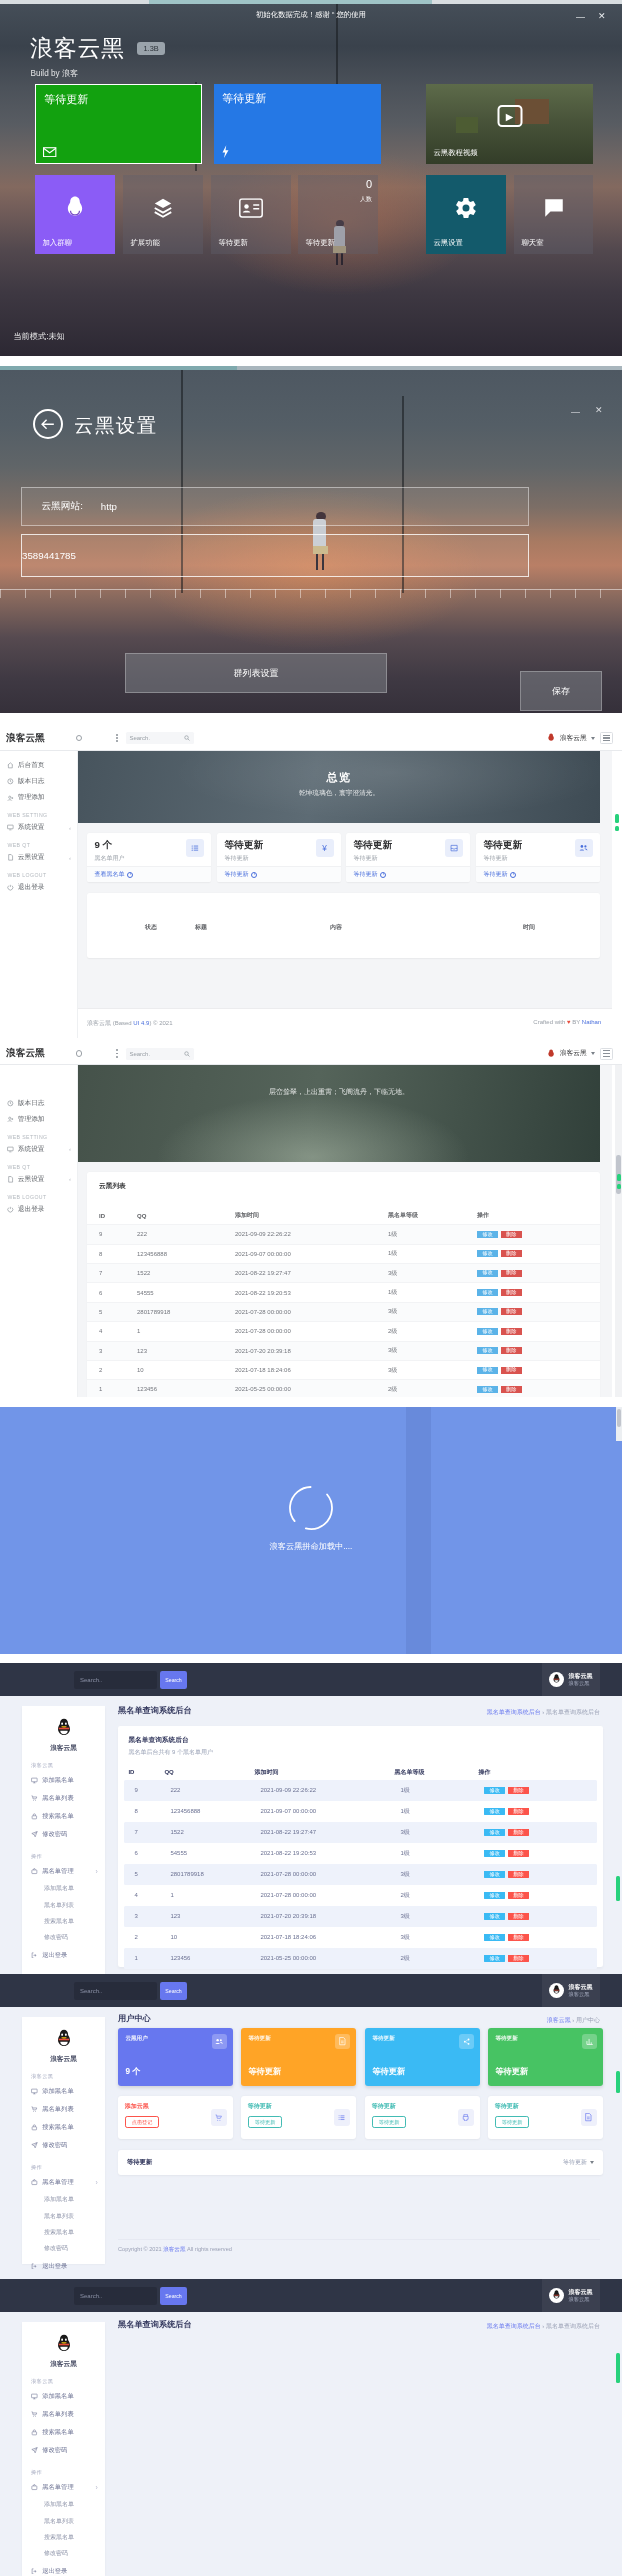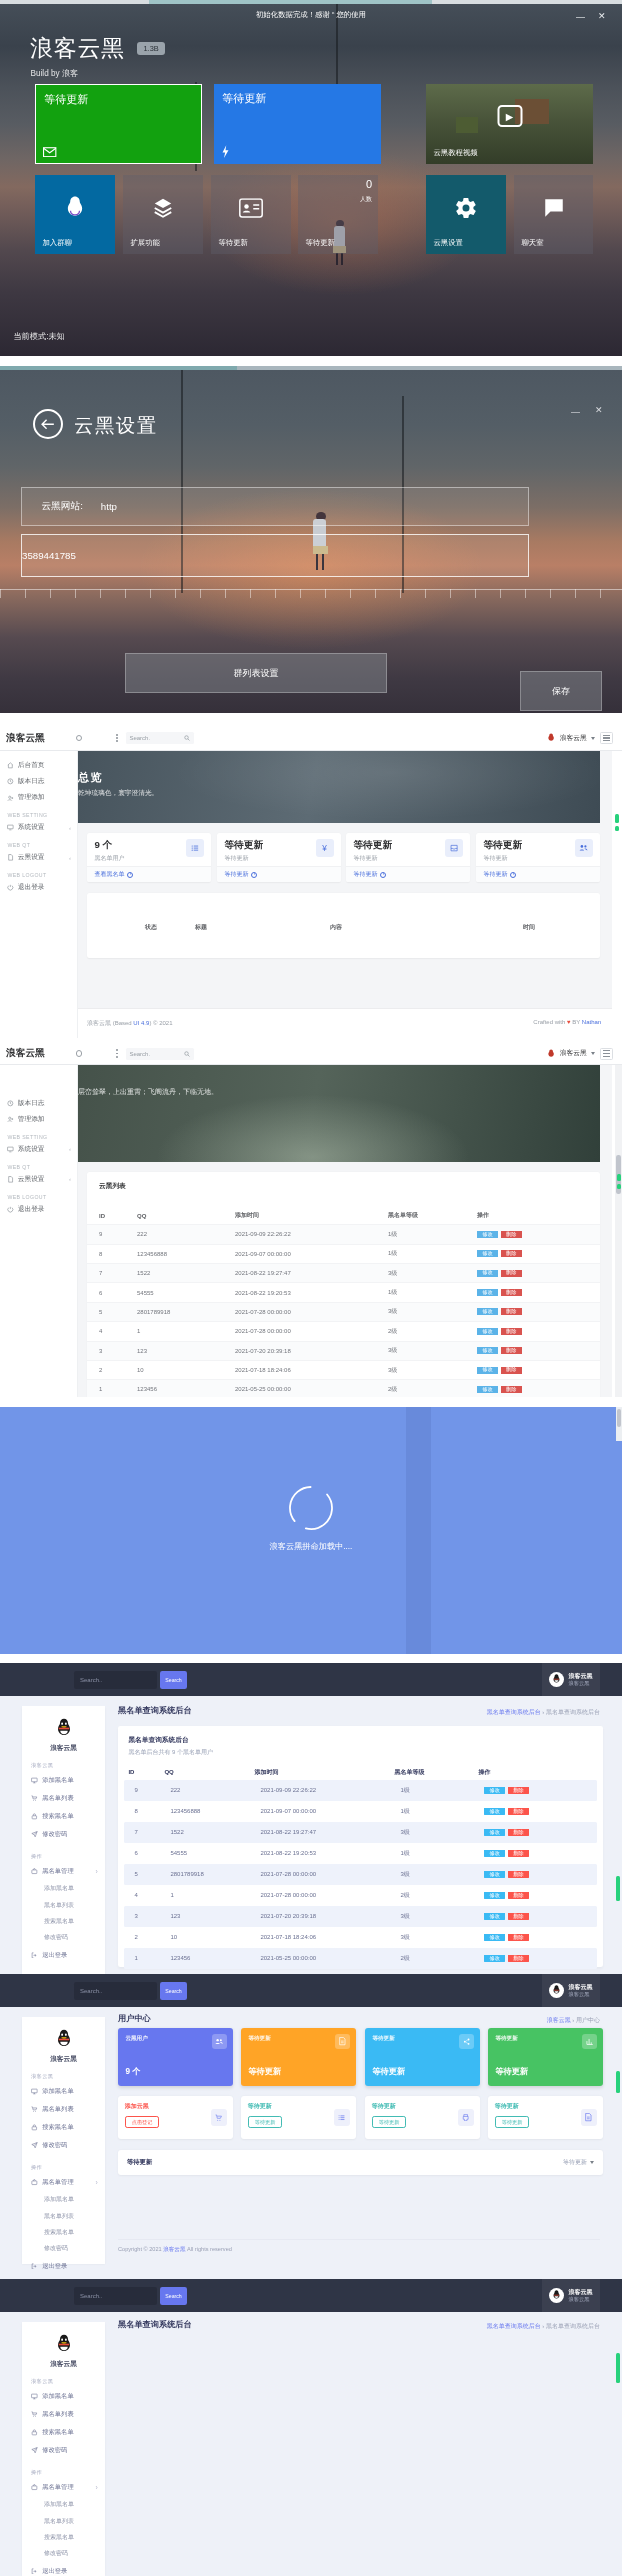--- a/index.html
+++ b/index.html
@@ -23,21 +23,21 @@
 .app-title{color:#fff;font-size:23px;font-weight:400;letter-spacing:0.7px}
 .ver-badge{background:#9aa3ab;color:#2b3138;font-size:7.4px;padding:2.2px 6.7px;border-radius:3px}
 .app-sub{position:absolute;left:30.5px;top:68px;color:rgba(255,255,255,.85);font-size:8.2px}
 .tile{position:absolute;color:#fff;padding:6.7px 8.2px;overflow:hidden}
 .tile .tl{font-size:11px}
 .tile .bl{position:absolute;left:7.4px;bottom:6px;font-size:7.4px}
 .tile .ico-b{position:absolute;left:7.4px;bottom:6px}
 .tile .ico-c{position:absolute;left:50%;top:42%;transform:translate(-50%,-50%)}
 .t-green{background:#12a10f;border:1.5px solid #fff}
 .t-blue{background:#2578e5}
-.t-purple{background:#0369a1}
+.t-purple{background:#8b5cf6}
 .t-teal{background:#135a6b}
 .t-trans{background:rgba(95,95,108,.40)}
 .t-video{background:linear-gradient(180deg,#5d6b4a 0%,#49543a 45%,#333d28 100%)}
 .v-block{position:absolute;background:#6b4f35}
 .play-badge{position:absolute;left:50%;top:40%;transform:translate(-50%,-50%);width:25px;height:22px;border:2.2px solid #fff;border-radius:4.5px;display:flex;align-items:center;justify-content:center;color:#fff;font-size:9.7px}
 .corner-num{position:absolute;right:6px;top:3px;text-align:right;color:#fff}
 .corner-num b{font-size:11px;font-weight:400;display:block}
 .corner-num i{font-style:normal;font-size:6px}
 .mode-text{position:absolute;left:13.4px;top:331px;color:rgba(255,255,255,.9);font-size:8.2px}
 .girl-hair{background:#36262e;border-radius:50%}
@@ -71,21 +71,21 @@
 
 
 .s3{top:726px;height:313px;background:#fff}
 .s4{top:1043px;height:354px;background:#fff}
 .sb3{position:absolute;left:0;width:78px;background:#fff;border-right:0.7px solid #eef0f2;font-size:6.7px;color:#5f6368}
 .sb3i{display:flex;align-items:center;gap:3.7px;padding:3.7px 0 3.7px 7.4px}
 .sb3i svg{flex:0 0 auto}
 .sb3h{font-size:5.2px;color:#b4b9bf;padding:6px 0 1.5px 7.4px;letter-spacing:0.4px}
 .sb3 .lt{margin-left:auto;margin-right:6px;color:#b4b9bf;font-size:6px}
 .main-bg{position:absolute;left:78px;right:10.4px;background:#f4f5f7}
-.hero{position:absolute;left:78px;width:522px;color:#fff;}
+.hero{position:absolute;left:78px;width:522px;color:#fff;text-align:center}
 .hero-ov{font-size:11px;font-weight:bold;letter-spacing:1.5px}
 .hero-sub{font-size:6.7px;color:rgba(255,255,255,.85);margin-top:3.7px}
 .stat-card{position:absolute;width:124px;background:#fff;border-radius:2.2px;box-shadow:0 0.7px 1.5px rgba(0,0,0,.05)}
 .stat-top{display:flex;justify-content:space-between;align-items:flex-start;padding:6px 7.4px 3px 7.4px;height:33px}
 .stat-val{font-size:9.7px;font-weight:bold;color:#303133}
 .stat-lab{font-size:6px;color:#9aa0a8;margin-top:2.2px}
 .chip{width:18px;height:18px;border-radius:3px;background:#e9eefb;color:#4a6fdc;display:flex;align-items:center;justify-content:center;font-size:8.2px}
 .stat-foot{border-top:0.7px solid #f0f1f3;background:#fbfcfd;height:16.4px;display:flex;align-items:center;gap:3px;padding-left:7.4px;font-size:6px;color:#4a6fdc;border-radius:0 0 2.2px 2.2px}
 .circ{width:6px;height:6px;border:0.7px solid #4a6fdc;border-radius:50%;display:inline-flex;align-items:center;justify-content:center;font-size:4.5px;line-height:4.5px}
 .tbl-card{position:absolute;background:#fff;border-radius:2.2px;box-shadow:0 0.7px 1.5px rgba(0,0,0,.05)}

